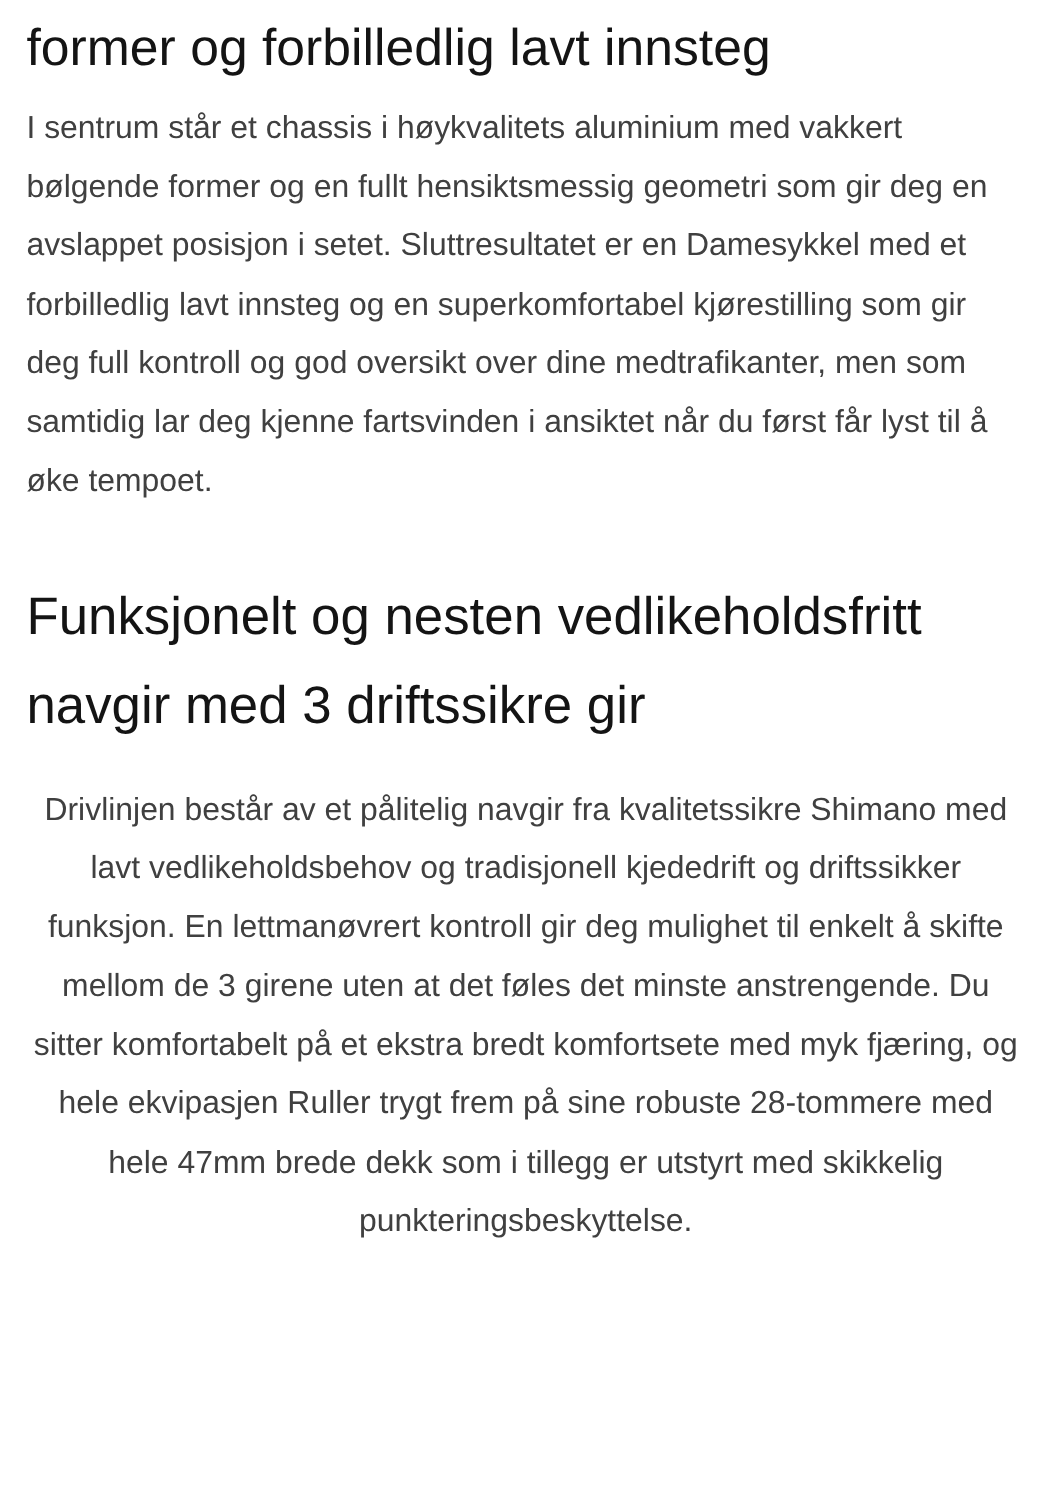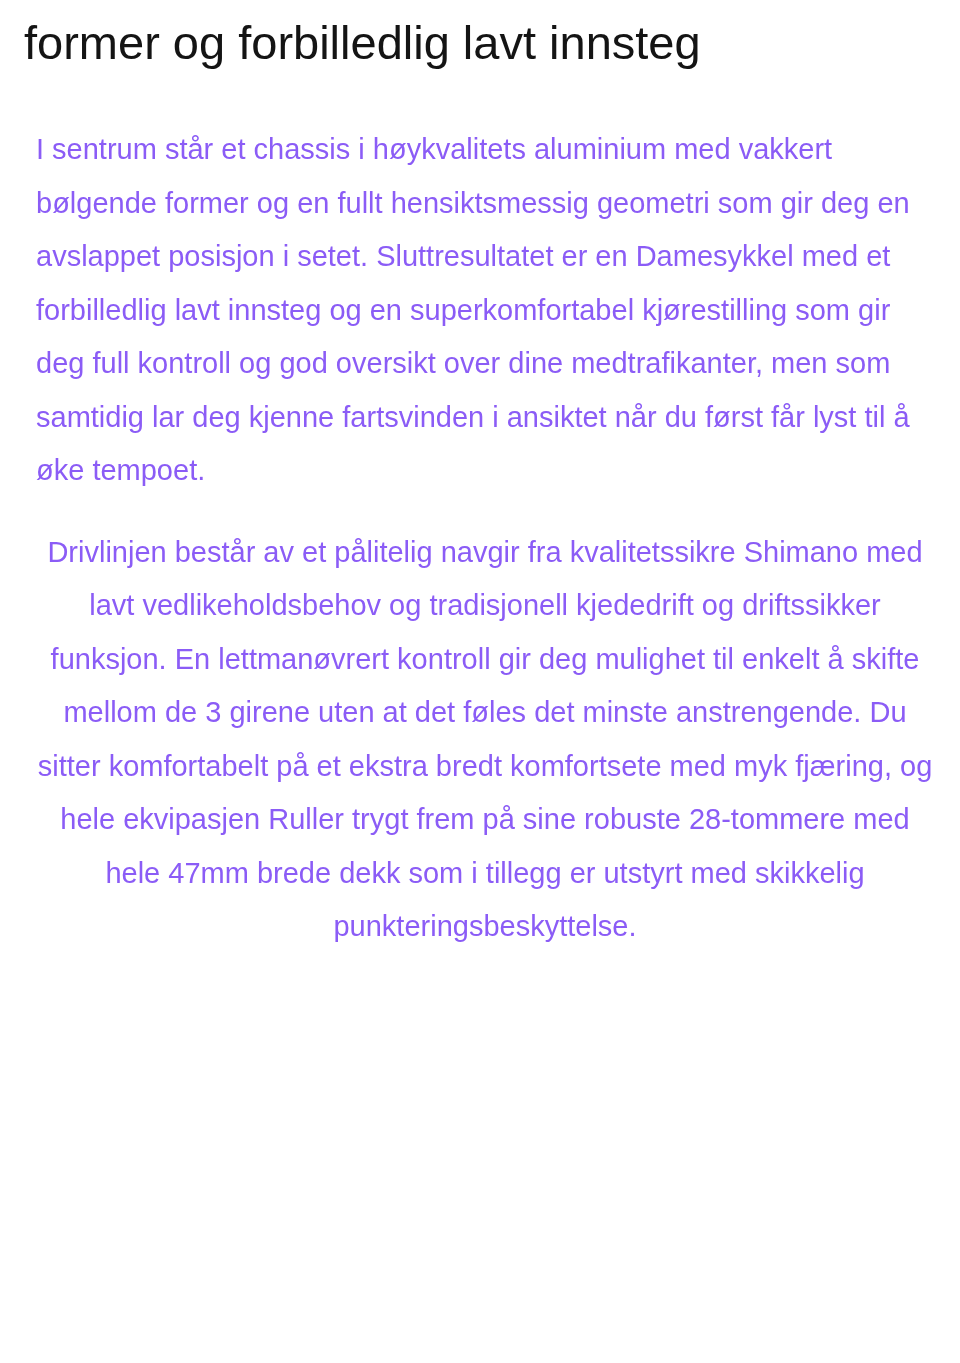--- a/index.html
+++ b/index.html
@@ -18,29 +18,29 @@
   .content {
     padding: 0 26px 0 24px;
     box-sizing: border-box;
     width: 960px;
   }
   .heading-top {
     font-size: 47px;
     line-height: 62px;
     font-weight: 400;
     color: #141414;
-    margin: 12px 0 49px 0;
+    margin: 12px 0 16px 0;
     letter-spacing: 0px;
   }
   .body-paragraph {
     font-size: 29px;
     line-height: 53.5px;
     font-weight: 400;
-    color: #8b5cf6;
-    margin: 0 0 0 12px;
+    color: #404040;
+    margin: 0 0 0 0;
     max-width: 908px;
   }
   .section-heading {
     font-size: 48px;
     line-height: 81px;
     font-weight: 400;
     color: #141414;
     margin: 55px 0 24px 0;
     max-width: 860px;
   }
@@ -51,16 +51,17 @@
 </style>
 </head>
 <body>
 
 <main class="content">
 
   <h1 class="heading-top">former og forbilledlig lavt innsteg</h1>
 
   <p class="body-paragraph">I sentrum står et chassis i høykvalitets aluminium med vakkert bølgende former og en fullt hensiktsmessig geometri som gir deg en avslappet posisjon i setet. Sluttresultatet er en Damesykkel med et forbilledlig lavt innsteg og en superkomfortabel kjørestilling som gir deg full kontroll og god oversikt over dine medtrafikanter, men som samtidig lar deg kjenne fartsvinden i ansiktet når du først får lyst til å øke tempoet.</p>
 
+  <h2 class="section-heading">Funksjonelt og nesten vedlikeholdsfritt navgir med 3 driftssikre gir</h2>
 
   <p class="body-paragraph para-2">Drivlinjen består av et pålitelig navgir fra kvalitetssikre Shimano med lavt vedlikeholdsbehov og tradisjonell kjededrift og driftssikker funksjon. En lettmanøvrert kontroll gir deg mulighet til enkelt å skifte mellom de 3 girene uten at det føles det minste anstrengende. Du sitter komfortabelt på et ekstra bredt komfortsete med myk fjæring, og hele ekvipasjen Ruller trygt frem på sine robuste 28-tommere med hele 47mm brede dekk som i tillegg er utstyrt med skikkelig punkteringsbeskyttelse.</p>
 
 </main>
 
 </body></html>

